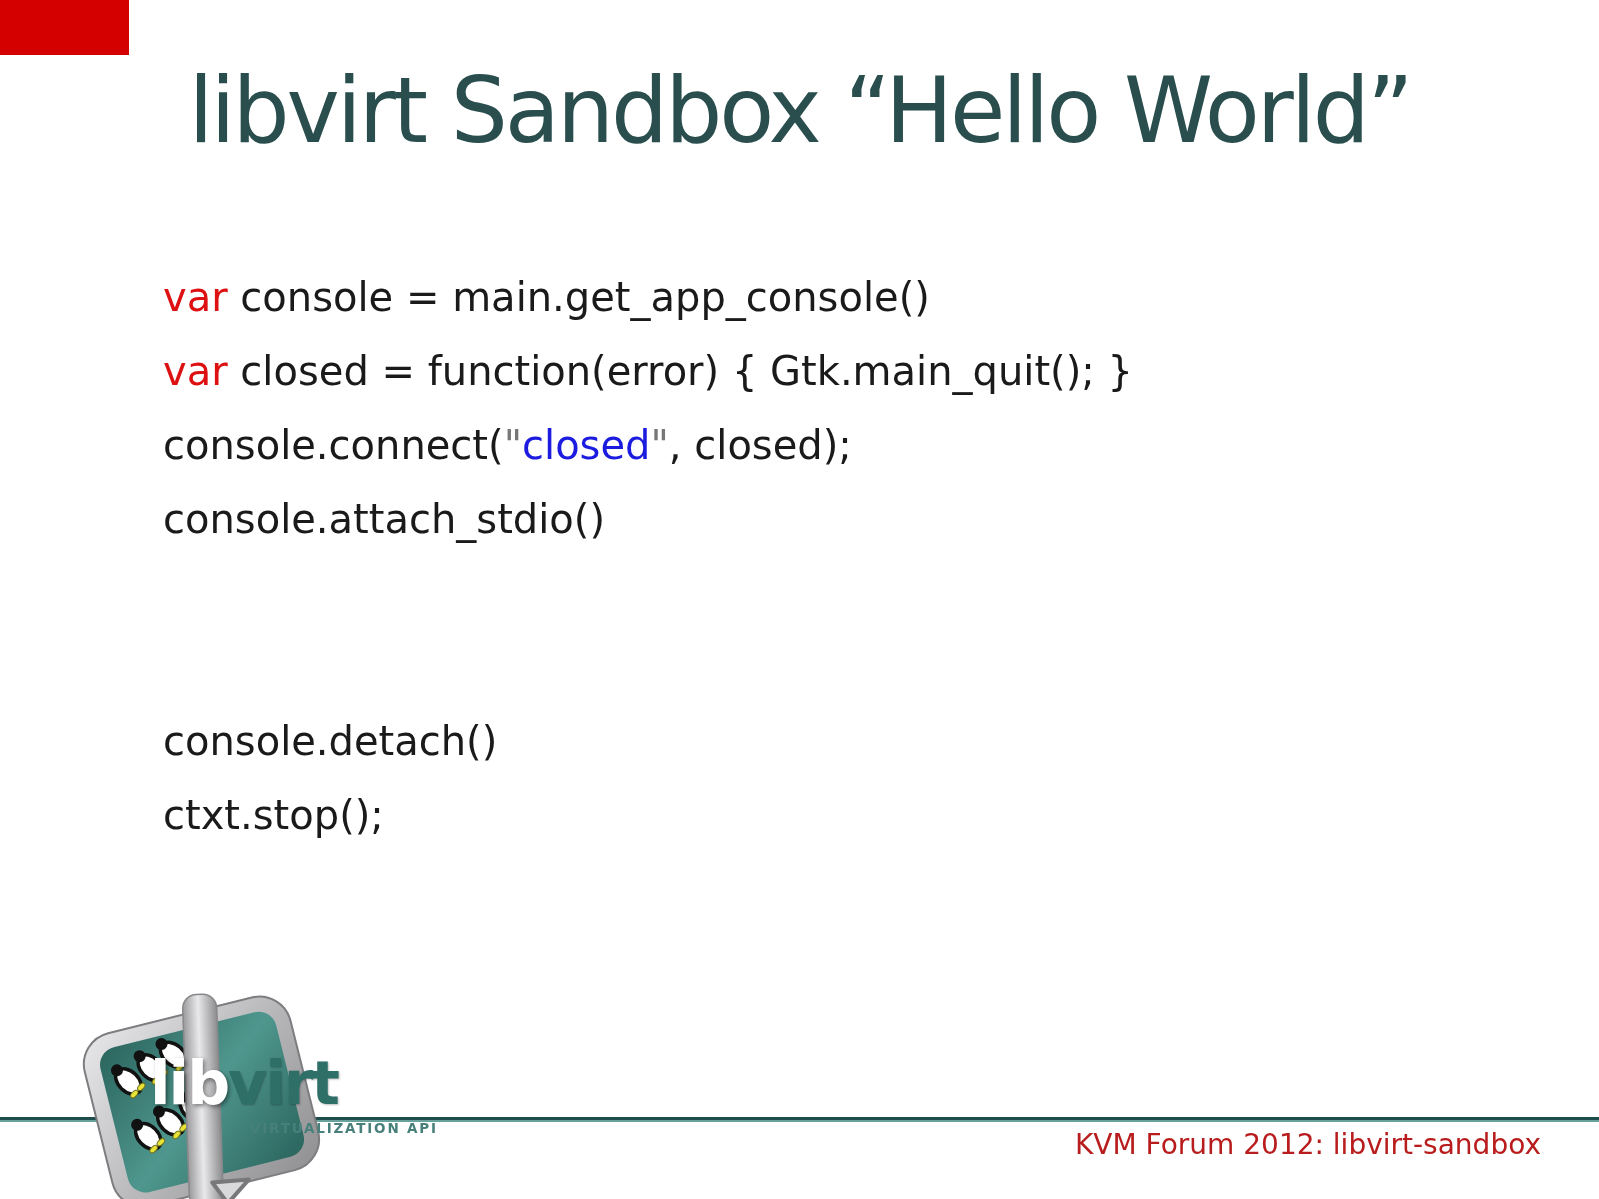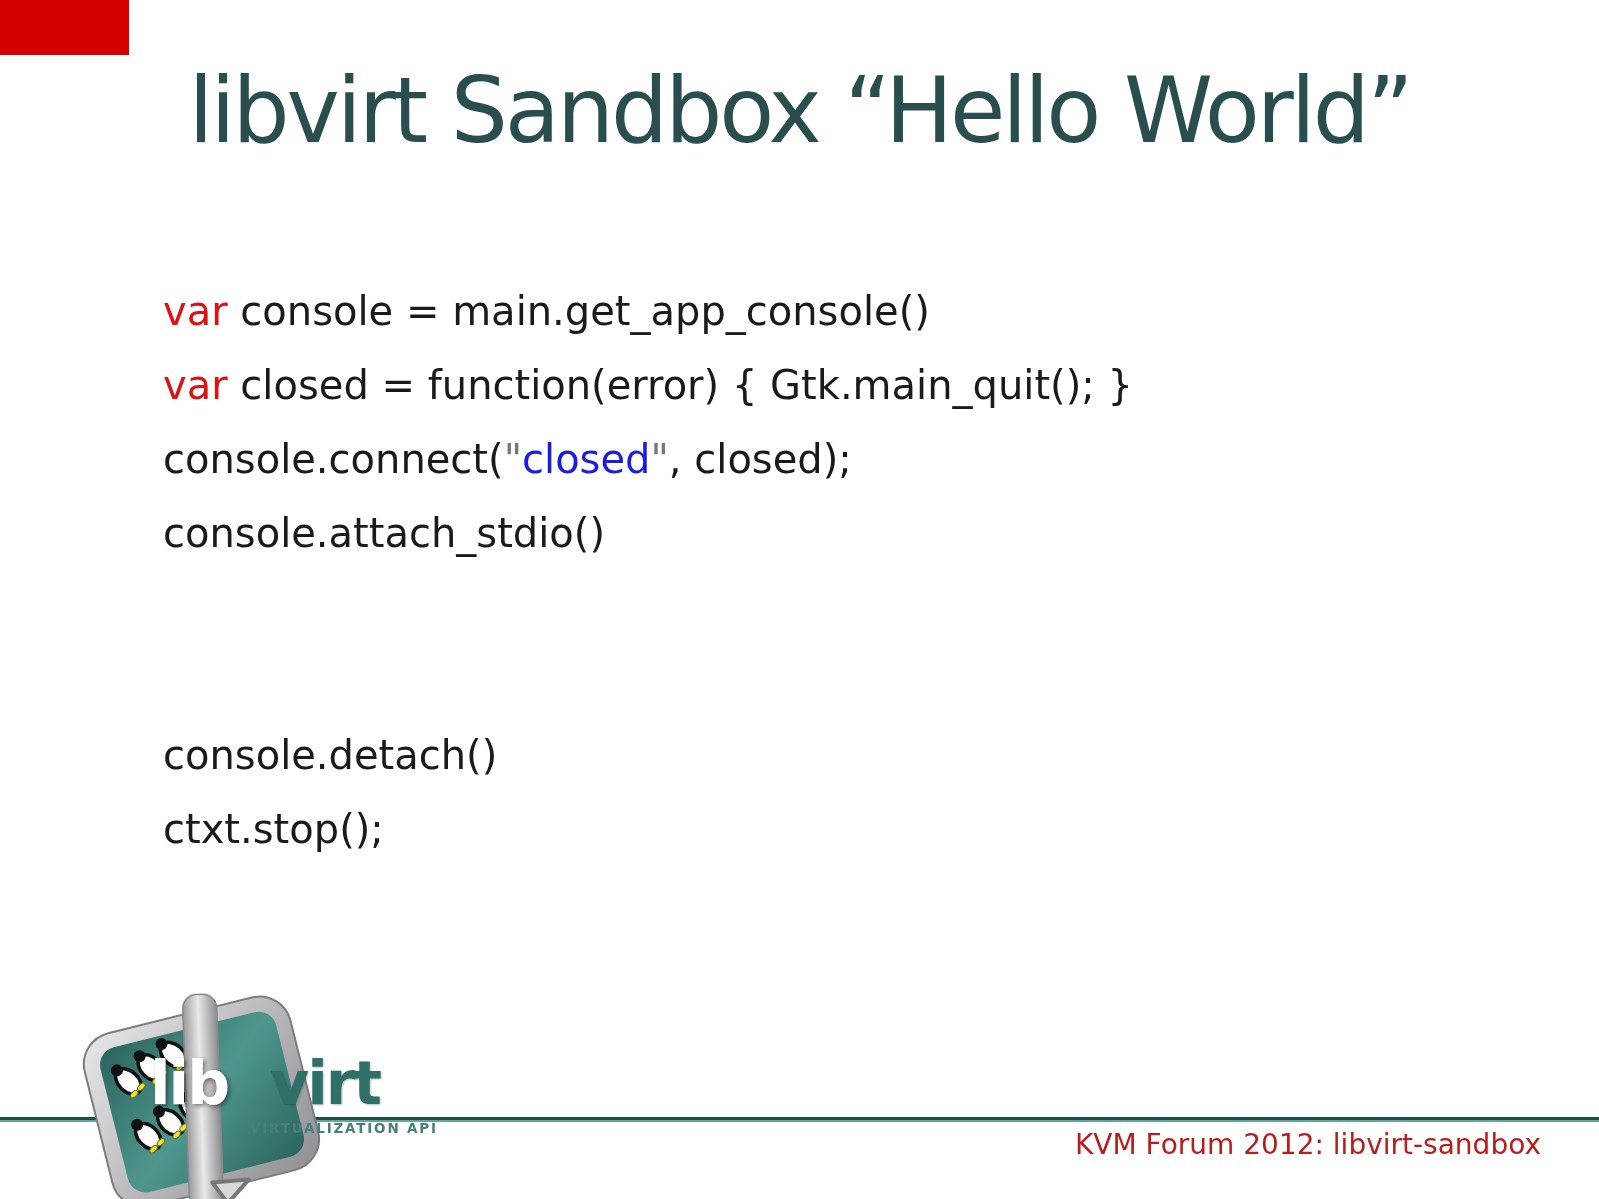--- a/index.html
+++ b/index.html
@@ -22,21 +22,21 @@
     font-size:90px;letter-spacing:-3px;
     color:#2a4e4e;
     white-space:nowrap;
   }
 
   
   .code-block{
     position:absolute;left:163px;top:260px;right:40px;
   }
   .code-line{
-    height:74px;display:flex;align-items:flex-end;
+    height:74px;display:flex;align-items:center;
     font-size:40px;color:#1a1a1a;white-space:pre;
   }
   .tok-kw{color:#dd1111;}
   .tok-str{color:#1c1ce0;}
   .tok-q{color:#777777;}
   .tok-plain{color:#1a1a1a;}
 
   
   .footer-rule{
     position:absolute;left:0;right:0;top:1117px;height:5px;z-index:1;
@@ -52,21 +52,21 @@
   .logo{
     position:absolute;left:50px;top:1005px;width:390px;height:194px;z-index:3;
   }
   .logo svg{position:absolute;left:0;top:0;overflow:visible;}
   .logo-word{
     position:absolute;top:48px;left:100px;
     font-weight:bold;font-size:60px;letter-spacing:-2px;line-height:1;
     white-space:nowrap;
   }
   .logo-word .w-lib{color:#ffffff;text-shadow:2px 2px 4px rgba(0,0,0,0.45);}
-  .logo-word .w-virt{color:#2e6f68;text-shadow:1px 1px 2px rgba(0,0,0,0.25);margin-left:42px;}
+  .logo-word .w-virt{color:#2e6f68;text-shadow:1px 1px 2px rgba(0,0,0,0.25);}
   .logo-tagline{
     position:absolute;left:200px;top:115px;
     font-weight:bold;font-size:13.5px;letter-spacing:1.8px;
     color:#47807a;white-space:nowrap;
   }
 </style>
 </head>
 <body>
 
 <div class="corner-marker"></div>

